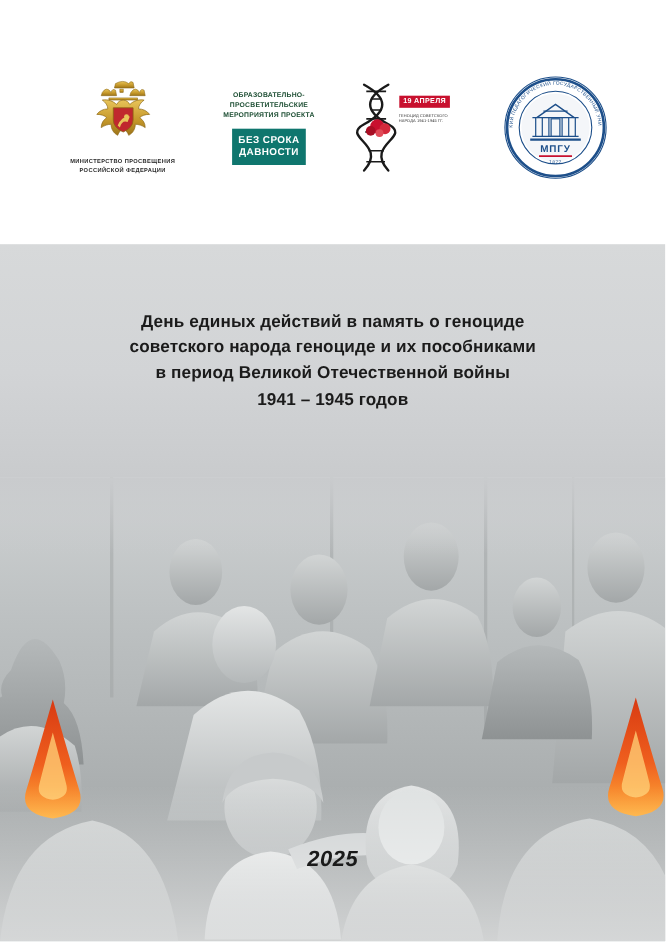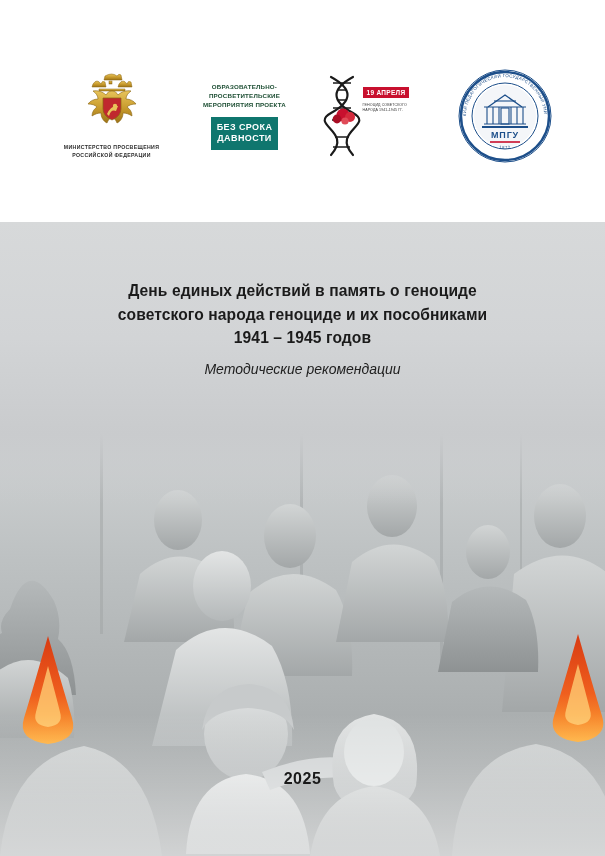--- a/index.html
+++ b/index.html
@@ -187,24 +187,25 @@
     background: #b9bcbd;
   }
   .photo svg { display: block; }
 
   .year {
     position: absolute;
     left: 0;
     top: 770px;
     width: 605px;
     text-align: center;
-    font-size: 16px;
+    font-size: 20px;
     font-weight: bold;
     color: #1a1a1a;
     letter-spacing: 0.5px;
+    font-style: italic;
   }
 </style>
 </head>
 <body>
 
 <div class="page">
 
   <div class="logo-bar">
 
     <div class="logo-block logo-minpros">
@@ -336,23 +337,23 @@
         <path d="M33 74 h30" stroke="#c8102e" stroke-width="1.6"></path>
       </svg>
     </div>
 
   </div>
 
   <div class="title-band">
     <h1 class="doc-title">
       <div>День единых действий в память о геноциде</div>
       <div>советского народа геноциде и их пособниками</div>
+      <div>в период Великой Отечественной войны</div>
       <div>1941 – 1945 годов</div>
     </h1>
-    <div class="doc-subtitle">Методические рекомендации</div>
   </div>
 
   <div class="photo">
     <svg width="605" height="422" viewBox="0 0 605 422" preserveAspectRatio="none">
       <defs>
         <linearGradient id="bgStone" x1="0" y1="0" x2="0" y2="1">
           <stop offset="0%" stop-color="#cfd2d3"></stop>
           <stop offset="30%" stop-color="#bdc1c2"></stop>
           <stop offset="70%" stop-color="#a9adae"></stop>
           <stop offset="100%" stop-color="#9a9e9f"></stop>

